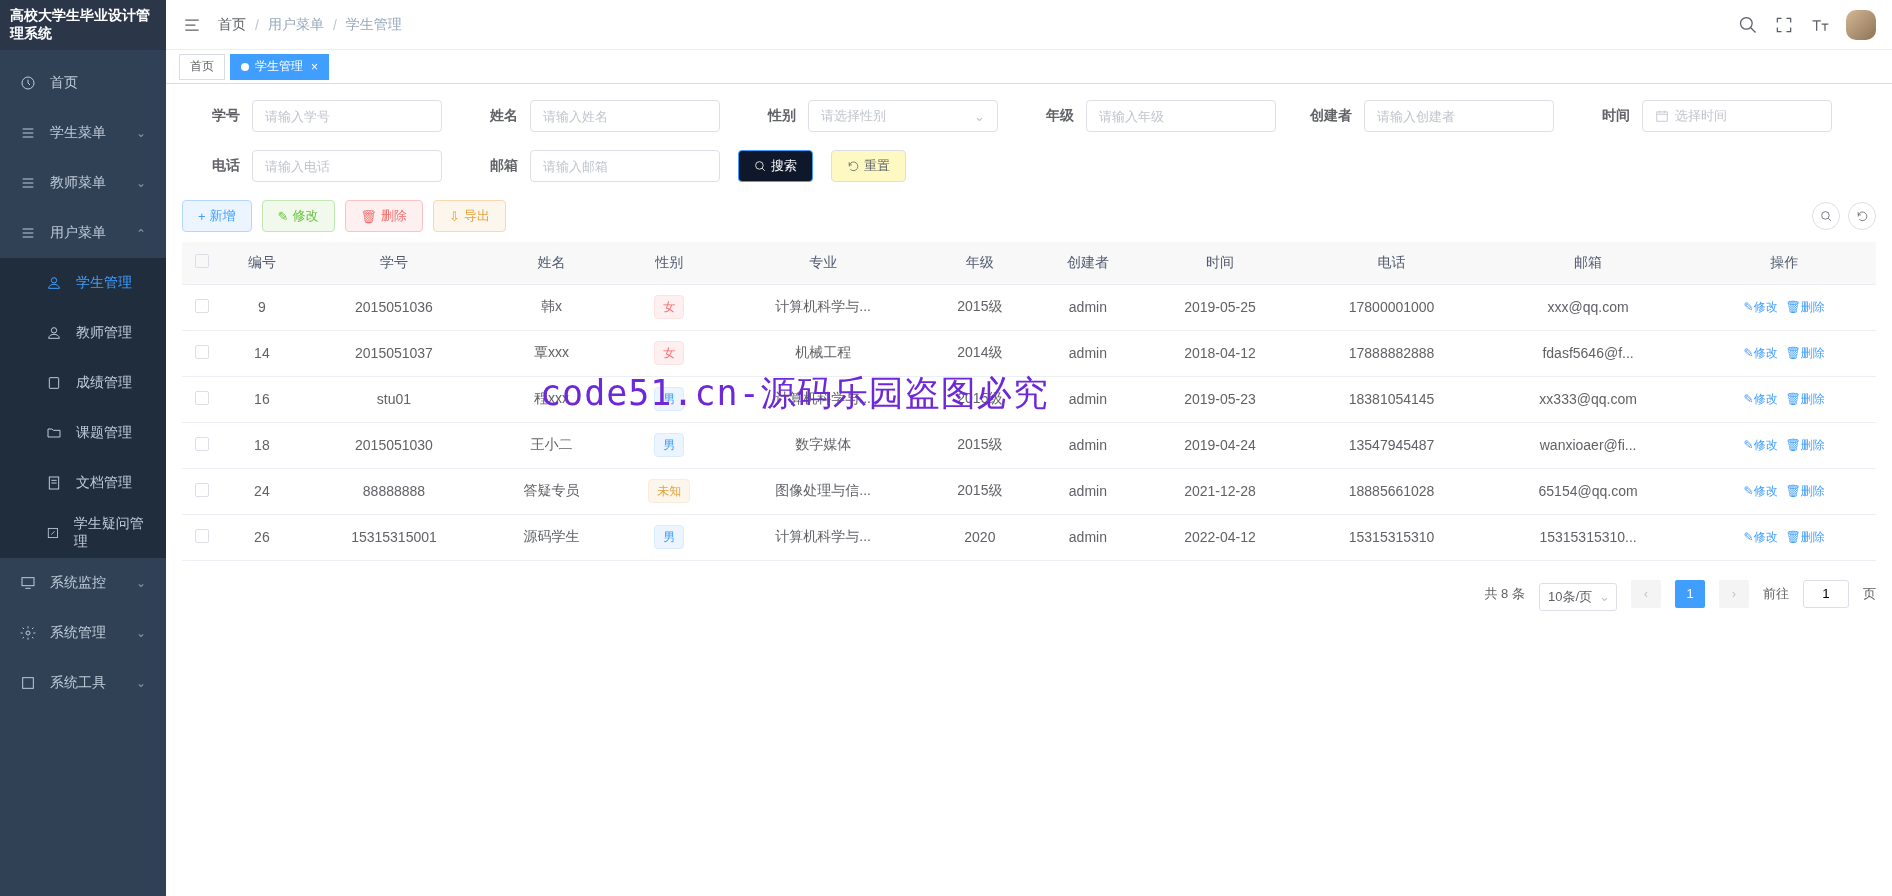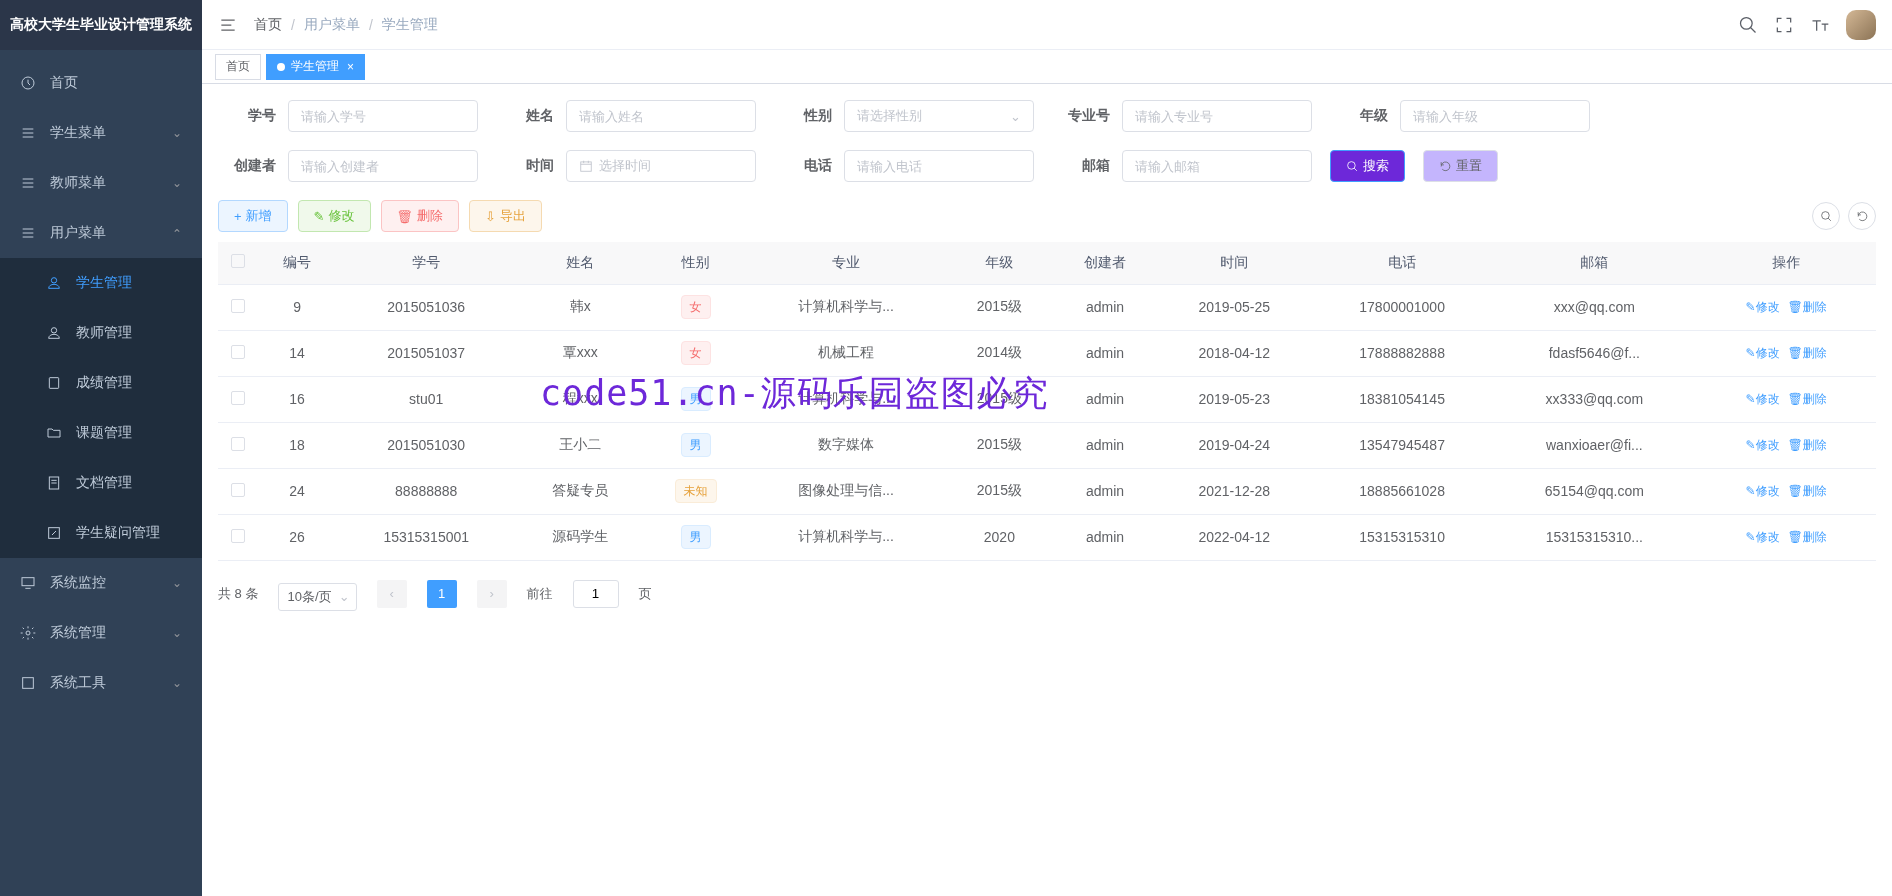--- a/index.html
+++ b/index.html
@@ -1,20 +1,20 @@
 <!DOCTYPE html>
 <html><head>
 <meta charset="utf-8">
 <style>
 * { margin: 0; padding: 0; box-sizing: border-box; }
 body { font-family: "Microsoft YaHei", -apple-system, sans-serif; font-size: 14px; color: #606266; background: #f5f5f5; overflow: hidden; position: relative; }
 .app { display: flex; height: 896px; width: 1892px; }
 
 
-.sidebar { width: 202px; background: #304156; color: #bfcbd9; flex-shrink: 0; }
+.sidebar { width: 166px; background: #304156; color: #bfcbd9; flex-shrink: 0; }
 .logo { height: 50px; display: flex; align-items: center; padding: 0 10px; color: #fff; font-size: 14px; font-weight: bold; background: #2b3649;}
 .menu { padding-top: 8px; }
 .menu-item, .submenu-title { height: 50px; display: flex; align-items: center; padding: 0 20px; cursor: pointer; color: #bfcbd9; position: relative; }
 .menu-item .icon, .submenu-title .icon { width: 16px; height: 16px; margin-right: 14px; display: inline-flex; align-items: center; justify-content: center; }
 .submenu-title .arrow { position: absolute; right: 20px; transition: transform .3s; color: #909399; font-size: 12px; }
 .submenu-title.open .arrow { transform: rotate(180deg); }
 .submenu-items { background: #1f2d3d; }
 .submenu-items .menu-item { padding-left: 46px; }
 .submenu-items .menu-item.active { color: #409eff; }
 
@@ -38,22 +38,22 @@
 .tab .close { margin-left: 8px; font-size: 12px; }
 
 
 .content { flex: 1; padding: 16px; overflow: auto; background: #fff; }
 .search-form { display: flex; flex-wrap: wrap; gap: 0; }
 .form-item { display: flex; align-items: center; margin-bottom: 18px; margin-right: 18px; }
 .form-label { width: 70px; text-align: right; padding-right: 12px; font-size: 14px; color: #606266; font-weight: 700; }
 .form-input, .form-select { width: 190px; height: 32px; border: 1px solid #dcdfe6; border-radius: 4px; padding: 0 12px; font-size: 13px; color: #606266; outline: none; }
 .form-input::placeholder { color: #c0c4cc; }
 .form-select { display: flex; align-items: center; justify-content: space-between; cursor: pointer; color: #c0c4cc; }
-.btn { height: 32px; padding: 0 15px; border-radius: 4px; cursor: pointer; font-size: 13px; display: inline-flex; align-items: center; border: 1px solid #dcdfe6; background: #c4b5fd; gap: 4px; }
-.btn-primary { background: #6d28d9; color: #fff; border-color: #409eff; }
+.btn { height: 32px; padding: 0 15px; border-radius: 4px; cursor: pointer; font-size: 13px; display: inline-flex; align-items: center; border: 1px solid #dcdfe6; background: #fef9c3; gap: 4px; }
+.btn-primary { background: #0f172a; color: #fff; border-color: #409eff; }
 .btn-default { color: #606266; }
 
 
 .toolbar { display: flex; align-items: center; gap: 10px; margin-bottom: 10px; }
 .btn-plain-primary { color: #409eff; border-color: #b3d8ff; background: #ecf5ff; }
 .btn-plain-success { color: #67c23a; border-color: #c2e7b0; background: #f0f9eb; }
 .btn-plain-danger { color: #f56c6c; border-color: #fbc4c4; background: #fef0f0; }
 .btn-plain-warning { color: #e6a23c; border-color: #f5dab1; background: #fdf6ec; }
 .toolbar-right { margin-left: auto; display: flex; gap: 8px; }
 .tool-circle { width: 28px; height: 28px; border-radius: 50%; border: 1px solid #dcdfe6; display: flex; align-items: center; justify-content: center; cursor: pointer; color: #606266; font-size:12px;}
@@ -63,21 +63,21 @@
 .table th { height: 42px; background: #f8f8f9; color: #515a6e; font-weight: 500; text-align: center; border-bottom: 1px solid #ebeef5; font-size: 14px; padding: 0 8px; }
 .table td { height: 46px; text-align: center; border-bottom: 1px solid #ebeef5; padding: 0 8px; color: #606266; font-size: 14px; white-space: nowrap; overflow: hidden; text-overflow: ellipsis; max-width: 140px;}
 .checkbox { width: 14px; height: 14px; border: 1px solid #dcdfe6; border-radius: 2px; display: inline-block; }
 .tag { display: inline-block; padding: 0 8px; height: 24px; line-height: 22px; border-radius: 4px; font-size: 12px; }
 .tag-female { background: #fef0f0; color: #f56c6c; border: 1px solid #fde2e2; }
 .tag-male { background: #ecf5ff; color: #409eff; border: 1px solid #d9ecff; }
 .tag-unknown { background: #fdf6ec; color: #e6a23c; border: 1px solid #faecd8; }
 .op-link { color: #409eff; cursor: pointer; font-size: 12px; margin: 8px 2px; }
 
 
-.pagination { display: flex; align-items: center; margin-top: 16px; gap: 20px; font-size: 13px; color: #606266; }
+.pagination { display: flex; align-items: center; justify-content: flex-end; margin-top: 16px; gap: 14px; font-size: 13px; color: #606266; }
 .page-btn { min-width: 30px; height: 28px; display: flex; align-items: center; justify-content: center; background: #f4f4f5; border-radius: 2px; cursor: pointer; }
 .page-btn.active { background: #409eff; color: #fff; }
 .page-btn.disabled { color: #c0c4cc; cursor: not-allowed; }
 .page-select { border: 1px solid #dcdfe6; height: 28px; padding: 0 24px 0 8px; border-radius: 3px; display:flex; align-items:center; position:relative;margin-top:6px;}
 .page-input { width: 46px; height: 28px; border: 1px solid #dcdfe6; border-radius: 3px; text-align: center; }
 
 .watermark { position: absolute; top: 370px; left: 540px; font-size: 35px; color: #6d28d9; font-family: monospace, "Microsoft YaHei"; pointer-events: none; z-index: 100; font-weight: normal; letter-spacing: 1px;}
 
 svg { width: 100%; height: 100%; stroke: currentColor; fill: none; stroke-width: 1.5; }
 </style>
@@ -259,24 +259,20 @@
         <div class="form-item">
             <label class="form-label">姓名</label>
             <input class="form-input" placeholder="请输入姓名" style="">
           </div>
         <div class="form-item">
             <label class="form-label">性别</label>
             <div class="form-select">
               <span>请选择性别</span>
               <span style="color:#c0c4cc;">⌄</span>
             </div>
-          </div>
-        <div class="form-item">
-            <label class="form-label">专业号</label>
-            <input class="form-input" placeholder="请输入专业号" style="">
           </div>
         <div class="form-item">
             <label class="form-label">年级</label>
             <input class="form-input" placeholder="请输入年级" style="">
           </div>
         <div class="form-item">
             <label class="form-label">创建者</label>
             <input class="form-input" placeholder="请输入创建者" style="">
           </div>
         <div class="form-item">

